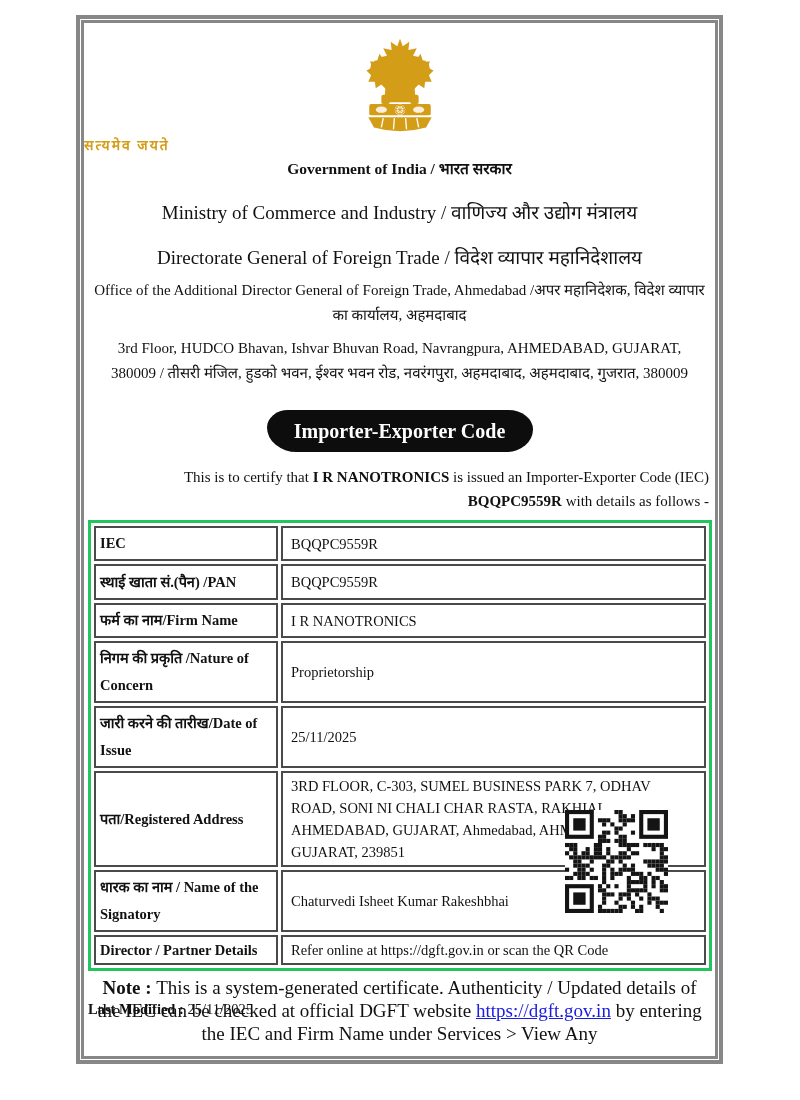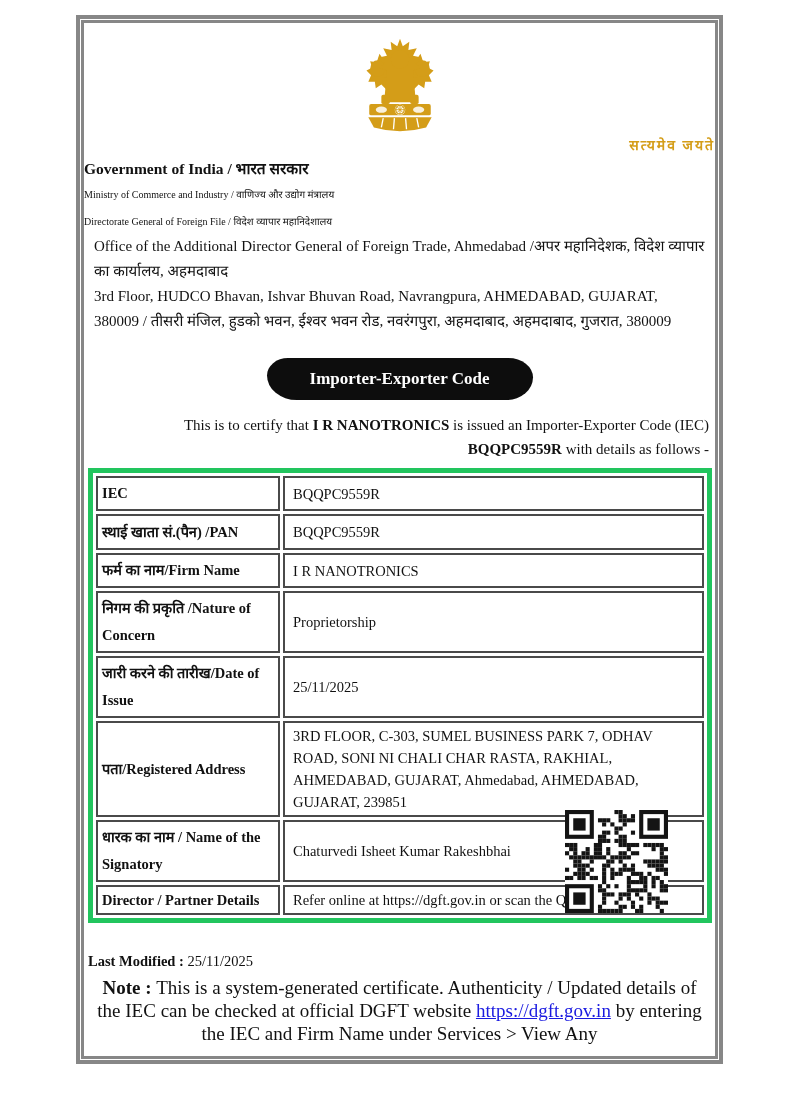--- a/index.html
+++ b/index.html
@@ -8,49 +8,49 @@
 
   .frame-outer {
     position: absolute; left: 76px; top: 15px; width: 647px; height: 1049px;
     border: 4px solid #878787; background: #fff;
   }
   .frame-inner {
     position: absolute; inset: 1px; border: 3px solid #878787; background: #fff;
   }
   .content { position: absolute; inset: 0; overflow: hidden; }
 
-  .center { }
+  .center { text-align: center; }
 
   .emblem-wrap { margin-top: 14px; text-align: center; }
   .emblem-wrap svg { display: inline-block; }
   .emblem-motto {
-    text-align: right; color: #d49d18; font-weight: bold;
+    text-align: left; color: #d49d18; font-weight: bold;
     font-size: 14px; letter-spacing: 2px; margin-top: -2px;
   }
 
   .gov-line   { font-size: 15.5px; font-weight: bold; margin-top: 4px; line-height: 22px; }
-  .hdr-line   { font-size: 10px; line-height: 25px; margin-top: 2px; }
-  .office-line, .addr-line { font-size: 15px; line-height: 25px; margin: 0 10px; }
+  .hdr-line   { font-size: 19px; line-height: 25px; margin-top: 20px; }
+  .office-line, .addr-line { font-size: 15px; line-height: 25px; margin: 8px 10px; }
 
   .badge-row { text-align: center; margin-top: 24px; }
   .title-badge {
     display: inline-block; background: #0d0d0d; color: #fff; font-weight: bold;
-    font-size: 17px; line-height: 42px; width: 266px; height: 42px;
+    font-size: 20px; line-height: 42px; width: 266px; height: 42px;
     border-radius: 24px 28px 30px 34px / 20px 22px 26px 28px;
   }
 
   .intro {
     font-size: 15px; line-height: 24px; margin: 13px 6px 0 4px;
     text-indent: 57px; text-align: right;
   }
   .intro b { font-weight: bold; }
 
   table.details {
     border-collapse: separate; border-spacing: 3px;
-    border: 5px solid #22c55e; background: #fff;
+    border: 3px solid #22c55e; background: #fff;
     width: 624px; margin: 7px 0 0 4px;
     table-layout: fixed;
   }
   table.details td {
     border: 2px solid #4a4a4a; vertical-align: middle;
     font-size: 14.5px; background: #fff;
   }
   td.lbl { width: 184px; font-weight: bold; padding: 2px 4px 2px 4px; line-height: 27px; }
   td.val { padding: 2px 8px; line-height: 22px; }
 
@@ -119,21 +119,21 @@
             <line x1="54" y1="87" x2="53" y2="99"></line>
             <line x1="66" y1="87" x2="67" y2="99"></line>
             <line x1="78" y1="87" x2="80" y2="97"></line>
           </g>
         </svg>
         <div class="emblem-motto">सत्यमेव जयते</div>
       </div>
 
       <div class="gov-line center">Government of India / भारत सरकार</div>
       <div class="hdr-line center">Ministry of Commerce and Industry / वाणिज्य और उद्योग मंत्रालय</div>
-      <div class="hdr-line center">Directorate General of Foreign File / विदेश व्यापार महानिदेशालय</div>
+      <div class="hdr-line center">Directorate General of Foreign Trade / विदेश व्यापार महानिदेशालय</div>
       <div class="office-line center">Office of the Additional Director General of Foreign Trade, Ahmedabad /अपर महानिदेशक, विदेश व्यापार का कार्यालय, अहमदाबाद</div>
       <div class="addr-line center">3rd Floor, HUDCO Bhavan, Ishvar Bhuvan Road, Navrangpura, AHMEDABAD, GUJARAT, 380009 / तीसरी मंजिल, हुडको भवन, ईश्वर भवन रोड, नवरंगपुरा, अहमदाबाद, अहमदाबाद, गुजरात, 380009</div>
 
       <div class="badge-row">
         <span class="title-badge">Importer-Exporter Code</span>
       </div>
 
       <div class="intro">
         <span>This is to certify that </span><b>I R NANOTRONICS</b><span> is issued an Importer-Exporter Code (IEC) </span><b>BQQPC9559R</b><span> with details as follows -</span>
       </div>

